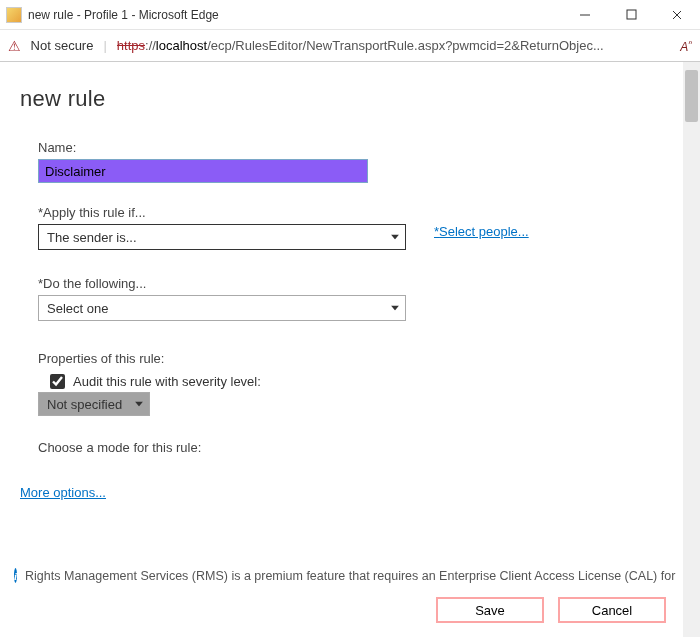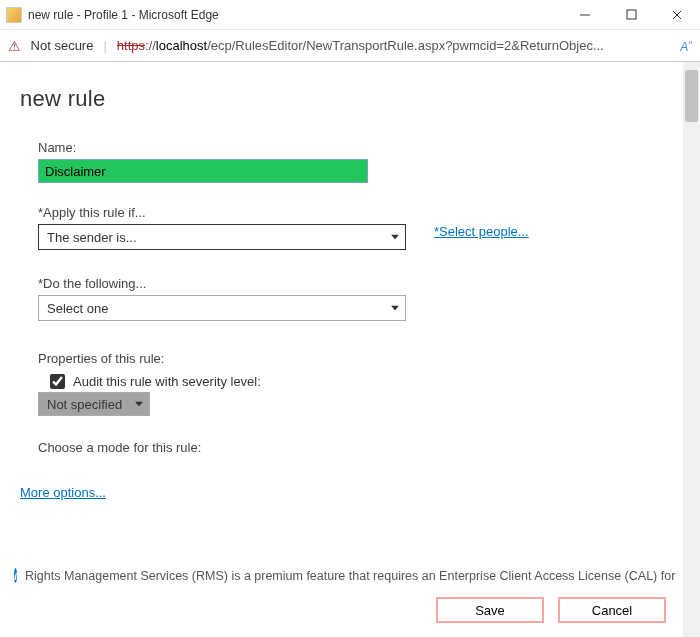--- a/index.html
+++ b/index.html
@@ -15,21 +15,21 @@
   .url { flex:1; white-space:nowrap; overflow:hidden; text-overflow:ellipsis; color:#555; }
   .url .strike { text-decoration: line-through; color:#a4262c; }
   .url .dark { color:#000; }
   .content-area { position:relative; height: calc(637px - 30px - 32px); }
   .scroll-gutter { position:absolute; right:0; top:0; width:17px; height:100%; background:#f0f0f0; }
   .scroll-thumb { position:absolute; right:2px; top:8px; width:13px; height:52px; background:#c1c1c1; border-radius:2px; }
   .main { padding: 24px 20px 10px 20px; height:100%; position:relative; }
   h1.page-title { font-weight:300; font-size:22px; color:#333; letter-spacing:0.3px; margin-bottom:28px; }
   .form { padding-left:18px; }
   .label { font-size:13px; color:#444; margin-bottom:4px; margin-top:14px; }
-  .text-input { width:330px; height:24px; padding:8px 6px; font-size:13px; border:1px solid #7aa7c7; background:#22c55e; }
+  .text-input { width:330px; height:24px; padding:8px 6px; font-size:13px; border:1px solid #7aa7c7; background:#8b5cf6; }
   .select-row { display:flex; align-items:flex-start; gap:28px; }
   .select-box { position:relative; width:368px; height:26px; border:1px solid #333; background:#fff; display:flex; align-items:center; padding:0 8px; }
   .select-box.light { border:1px solid #aaa; }
   .select-box .caret { position:absolute; right:6px; top:50%; transform:translateY(-50%); }
   .link1 { color:#0072c6; font-size:13px; }
   .link1 .star { color:#0072c6; text-decoration:none; }
   .section-label { margin-top:30px; }
   .check-row, .radio-row { display:flex; align-items:center; gap:8px; margin-top:8px;padding-left:12px; }
   .check-row input[type=checkbox] { width:15px; height:15px; accent-color:#333; }
   .small-select { position:relative; width:112px; height:24px; border:1px solid #aaa; background:#a3a3a3; display:flex; align-items:center; padding:0 8px; margin-top:3px; }
@@ -69,21 +69,21 @@
   </div>
 </div>
 
 <div class="addrbar">
   <span class="warn-icon">⚠</span>
   <span>Not secure</span>
   <span style="color:#ccc">|</span>
   <span class="url">
     <span class="strike">https</span><span>://</span><span class="dark">localhost</span><span>/ecp/RulesEditor/NewTransportRule.aspx?pwmcid=2&amp;ReturnObjec...</span>
   </span>
-  <span style="font-size:12px;color:#3b82f6;font-style:italic;">A<sup>ⁿ</sup></span>
+  <span style="font-size:12px;color:#7f1d1d;font-style:italic;">A<sup>ⁿ</sup></span>
 </div>
 
 <div class="content-area">
   <div class="scroll-gutter">
     <div class="scroll-thumb"></div>
   </div>
 
   <div class="main">
     <h1 class="page-title">new rule</h1>
 

